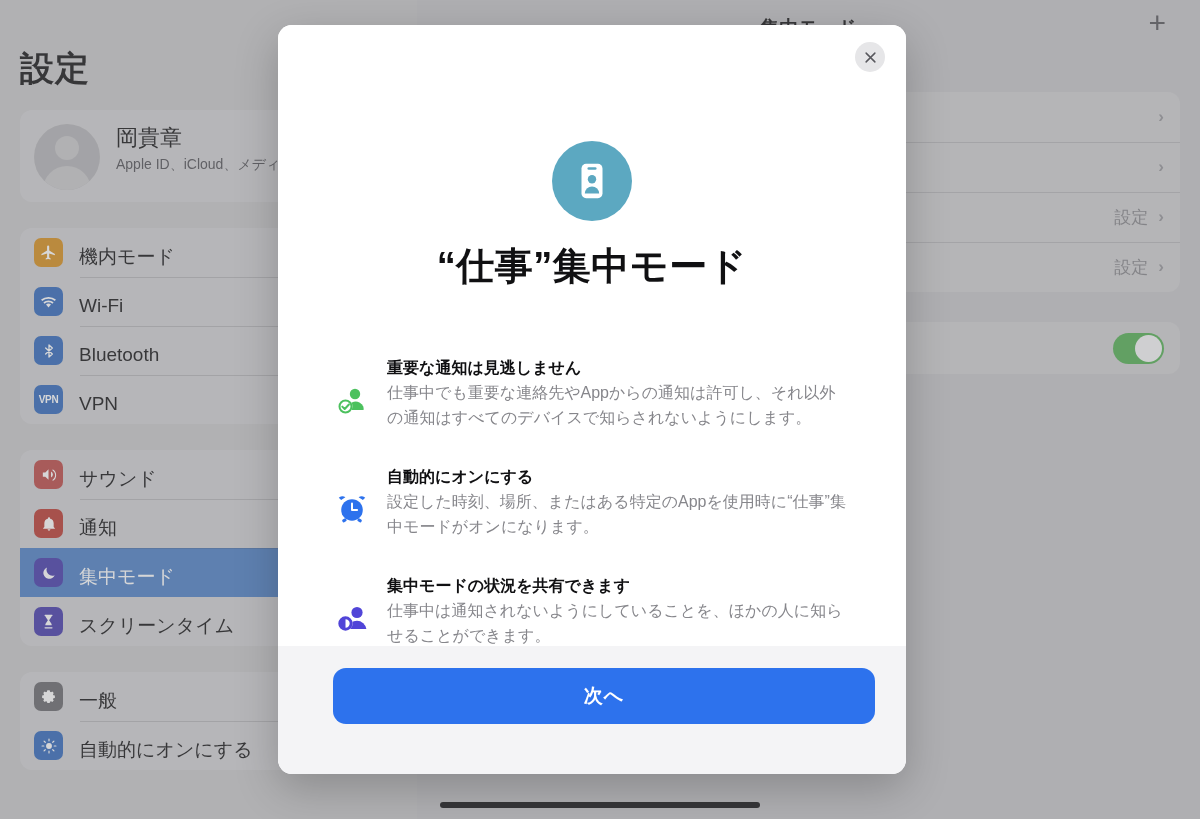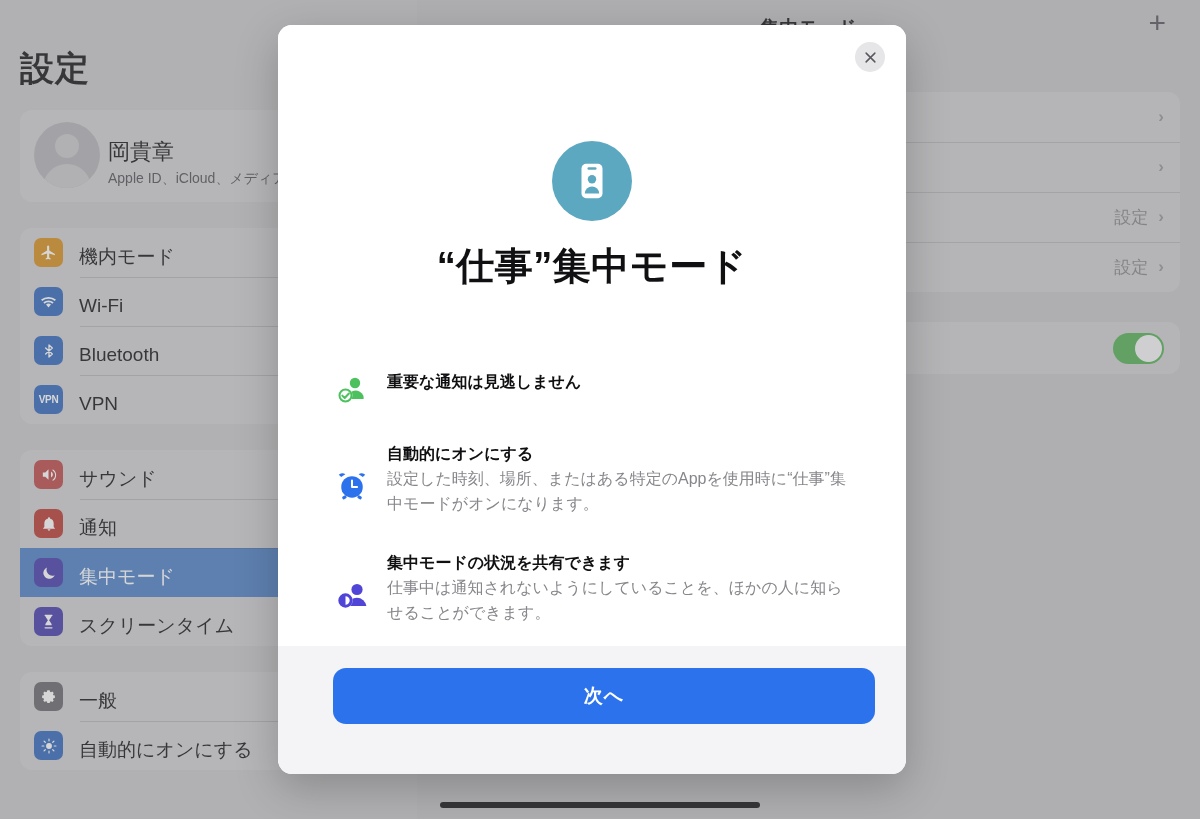--- a/index.html
+++ b/index.html
@@ -50,22 +50,22 @@
   .sb-group {
     background: #d2d2d5;
     border-radius: 12px;
     overflow: hidden;
     margin-bottom: 26px;
   }
 
   
   #appleid-cell {
     display: flex;
-    align-items: flex-end;
-    gap: 8px;
+    align-items: flex-start;
+    gap: 16px;
     padding: 14px 14px;
     height: 92px;
   }
   #avatar {
     width: 66px; height: 66px;
     border-radius: 50%;
     background: #b7b7bb;
     position: relative;
     overflow: hidden;
     flex: 0 0 auto;
@@ -563,20 +563,21 @@
             <svg width="36" height="36" viewBox="0 0 36 36">
               <circle cx="21" cy="12" r="5.2" fill="#4cc15e"></circle>
               <path d="M13.2 28a8.4 8.4 0 0 1 16.1-3.4A8.4 8.4 0 0 1 29.6 28z" fill="#4cc15e"></path>
               <circle cx="11.5" cy="24.5" r="7" fill="#fff"></circle>
               <circle cx="11.5" cy="24.5" r="6" fill="none" stroke="#4cc15e" stroke-width="2"></circle>
               <path d="M8.3 24.6l2.4 2.4 4.2-4.5" fill="none" stroke="#4cc15e" stroke-width="2" stroke-linecap="round" stroke-linejoin="round"></path>
             </svg>
           </div>
           <div class="feature-body">
             <div class="feature-title">重要な通知は見逃しません</div>
+            <div class="feature-desc">仕事中でも重要な連絡先やAppからの通知は許可し、それ以外の通知はすべてのデバイスで知らされないようにします。</div>
           </div>
         </div>
 
         <div class="feature">
           <div class="feature-icon">
             <svg width="34" height="34" viewBox="0 0 36 36">
               <path d="M6.5 8.5 4 6.2a5 5 0 0 1 7-.6zM29.5 8.5 32 6.2a5 5 0 0 0-7-.6z" fill="#2d72ed"></path>
               <circle cx="18" cy="19" r="11.4" fill="#2d72ed"></circle>
               <path d="M18 12.2V19h5.4" fill="none" stroke="#fff" stroke-width="2.1" stroke-linecap="round" stroke-linejoin="round"></path>
               <rect x="7.6" y="28.4" width="4.6" height="3.3" rx="1.3" transform="rotate(-28 9.9 30)" fill="#2d72ed"></rect>

